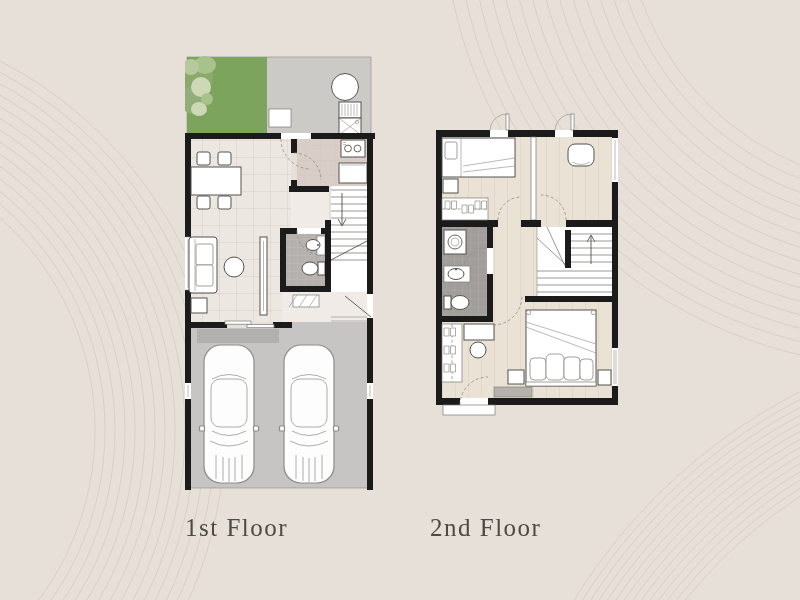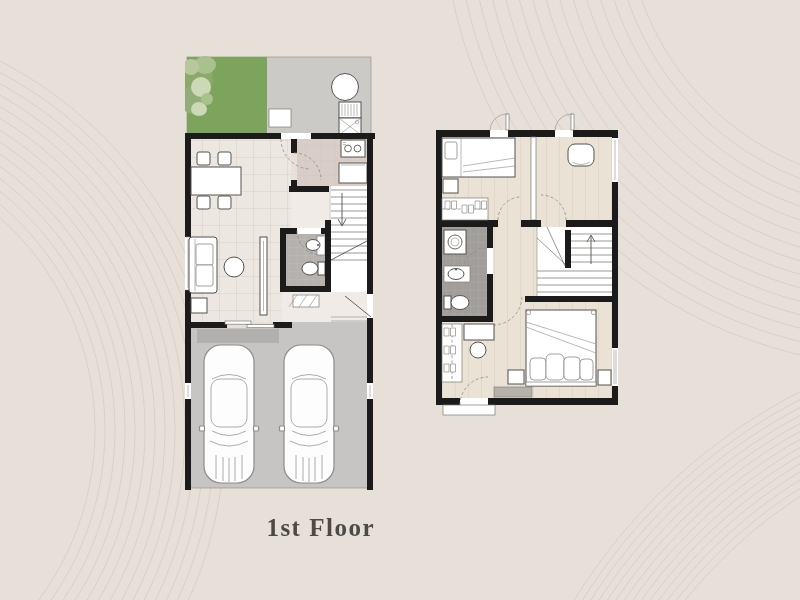--- a/index.html
+++ b/index.html
@@ -8,21 +8,21 @@
     background:var(--c-background,#e7e0d8);
     font-family:"Liberation Serif","DejaVu Serif",serif;
   }
   .canvas{position:absolute;inset:0;}
   .decor{position:absolute;inset:0;pointer-events:none;}
   .plan{position:absolute;}
   .plan1{left:185px;top:55px;width:190px;height:445px;}
   .plan2{left:430px;top:106px;width:192px;height:312px;}
   .floor-label{
     position:absolute;top:511px;height:34px;line-height:34px;
-    text-align:right;font-size:25px;font-weight:700;
+    text-align:left;font-size:25px;font-weight:400;
     letter-spacing:1.5px;color:var(--c-label-color,#4c4a45);
   }
   .label1{left:185px;width:190px;}
   .label2{left:430px;width:192px;}
   
   .wall{fill:var(--c-wall,#1b1b1b);}
   .wht{fill:#ffffff;}
   .fur{fill:#ffffff;stroke:var(--c-furniture-line,#55534e);stroke-width:1;}
   .furthin{fill:#ffffff;stroke:#7b7974;stroke-width:.7;}
   .ln{stroke:var(--c-furniture-line,#55534e);stroke-width:.9;fill:none;}
@@ -400,13 +400,14 @@
       </g>
       <g>
         <rect class="wht" x="30" y="292" width="28" height="7"></rect>
         <path class="dash" d="M30,299 A28,28 0 0 1 58,271"></path>
         <rect class="furthin" x="13" y="299" width="52" height="10"></rect>
       </g>
     </g>
   </svg>
 
   <div class="floor-label label1">1st Floor</div>
+  <div class="floor-label label2">2nd Floor</div>
 </div>
 
 </body></html>

